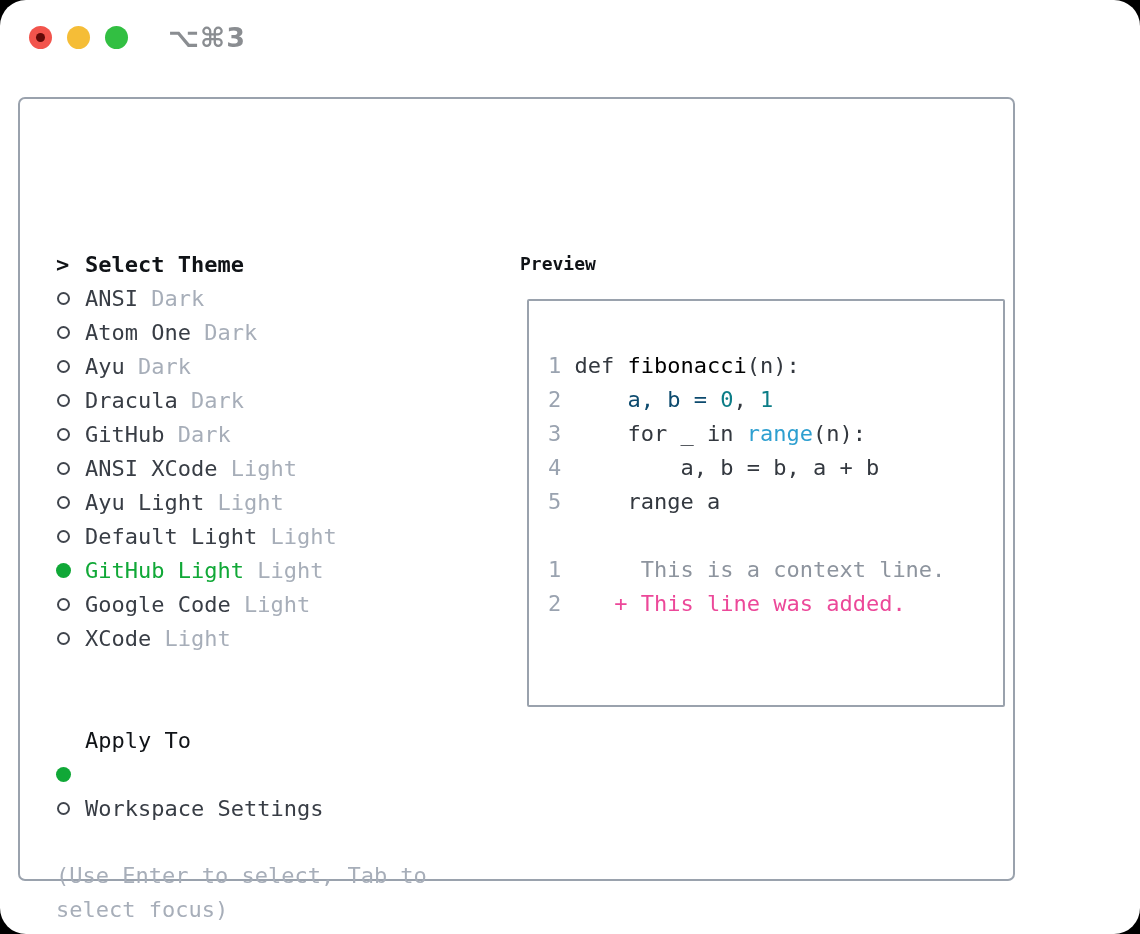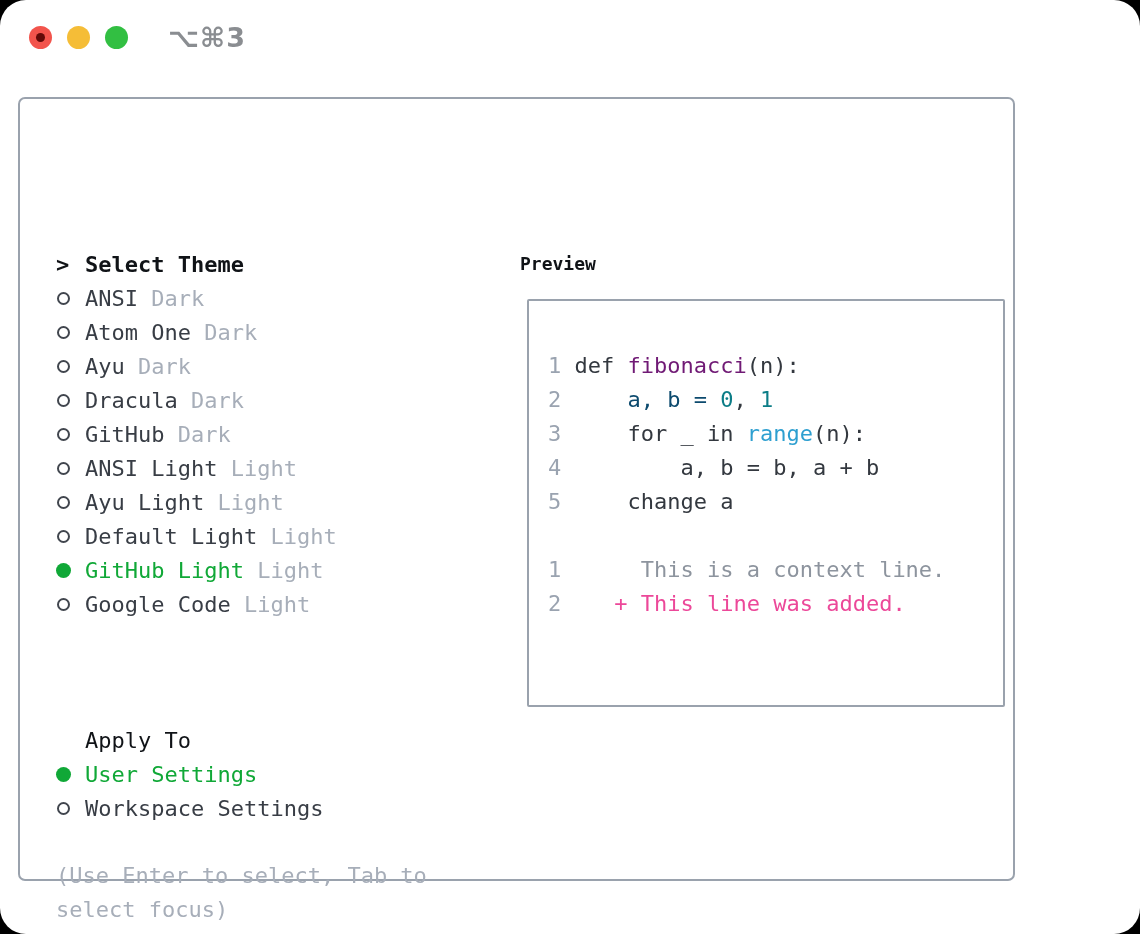--- a/index.html
+++ b/index.html
@@ -122,21 +122,21 @@
         <div class="row">
           <span class="bullet-col">
             <span class="radio-circle"></span>
           </span>
           <span class="label"><span class="theme-name">GitHub</span> <span class="theme-variant">Dark</span></span>
         </div>
         <div class="row">
           <span class="bullet-col">
             <span class="radio-circle"></span>
           </span>
-          <span class="label"><span class="theme-name">ANSI Light</span> <span class="theme-variant">Light</span></span>
+          <span class="label"><span class="theme-name">ANSI XCode</span> <span class="theme-variant">Light</span></span>
         </div>
         <div class="row">
           <span class="bullet-col">
             <span class="radio-circle"></span>
           </span>
           <span class="label"><span class="theme-name">Ayu Light</span> <span class="theme-variant">Light</span></span>
         </div>
         <div class="row">
           <span class="bullet-col">
             <span class="radio-circle"></span>
@@ -147,53 +147,58 @@
           <span class="bullet-col">
             <span class="radio-circle filled" style="background: rgb(16, 168, 55);"></span>
           </span>
           <span class="label"><span class="theme-name" style="color: rgb(16, 168, 55);">GitHub Light</span> <span class="theme-variant">Light</span></span>
         </div>
         <div class="row">
           <span class="bullet-col">
             <span class="radio-circle"></span>
           </span>
           <span class="label"><span class="theme-name">Google Code</span> <span class="theme-variant">Light</span></span>
+        </div>
+        <div class="row">
+          <span class="bullet-col">
+            <span class="radio-circle"></span>
+          </span>
+          <span class="label"><span class="theme-name">XCode</span> <span class="theme-variant">Light</span></span>
         </div>
       </div>
 
     <div class="apply-block">
       <div class="row">
         <span class="bullet-col"></span>
         <span class="label section-title">Apply To</span>
       </div>
 
     <div class="row">
           <span class="bullet-col">
             <span class="radio-circle filled" style="background: rgb(16, 168, 55);"></span>
           </span>
-          <span class="label"><span class="theme-name" style="color: rgb(16, 168, 55);">User Settings</span></span>
         </div>
         <div class="row">
           <span class="bullet-col">
             <span class="radio-circle"></span>
           </span>
           <span class="label"><span class="theme-name">Workspace Settings</span></span>
         </div>
       </div>
 
     <div class="hint">(Use Enter to select, Tab to select focus)</div>
 
     <div class="preview-title">Preview</div>
 
     <div class="preview-box">
 
-    <div class="code-line"><span class="ln">1</span><span style="color: rgb(51, 56, 63);"> def </span><span style="color: #701a75;">fibonacci</span><span style="color: rgb(51, 56, 63);">(n):</span></div>
+    <div class="code-line"><span class="ln">1</span><span style="color: rgb(51, 56, 63);"> def </span><span style="color: #000000;">fibonacci</span><span style="color: rgb(51, 56, 63);">(n):</span></div>
         <div class="code-line"><span class="ln">2</span><span style="color: #0c4a6e;">     a, b = </span><span style="color: rgb(12, 125, 135);">0</span><span style="color: rgb(51, 56, 63);">, </span><span style="color: rgb(12, 125, 135);">1</span></div>
         <div class="code-line"><span class="ln">3</span><span style="color: rgb(51, 56, 63);">     for _ in </span><span style="color: rgb(45, 159, 208);">range</span><span style="color: rgb(51, 56, 63);">(n):</span></div>
         <div class="code-line"><span class="ln">4</span><span style="color: rgb(51, 56, 63);">         a, b = b, a + b</span></div>
-        <div class="code-line"><span class="ln">5</span><span style="color: rgb(51, 56, 63);">     change a</span></div>
+        <div class="code-line"><span class="ln">5</span><span style="color: rgb(51, 56, 63);">     range a</span></div>
         <div class="spacer-line"></div>
         <div class="code-line"><span class="ln">1</span><span style="color: rgb(141, 148, 158);">      This is a context line.</span></div>
         <div class="code-line"><span class="ln">2</span><span style="color: #ec4899;">    + This line was added.</span></div>
       </div>
 
   </div>
 </div>
 
 </body></html>

